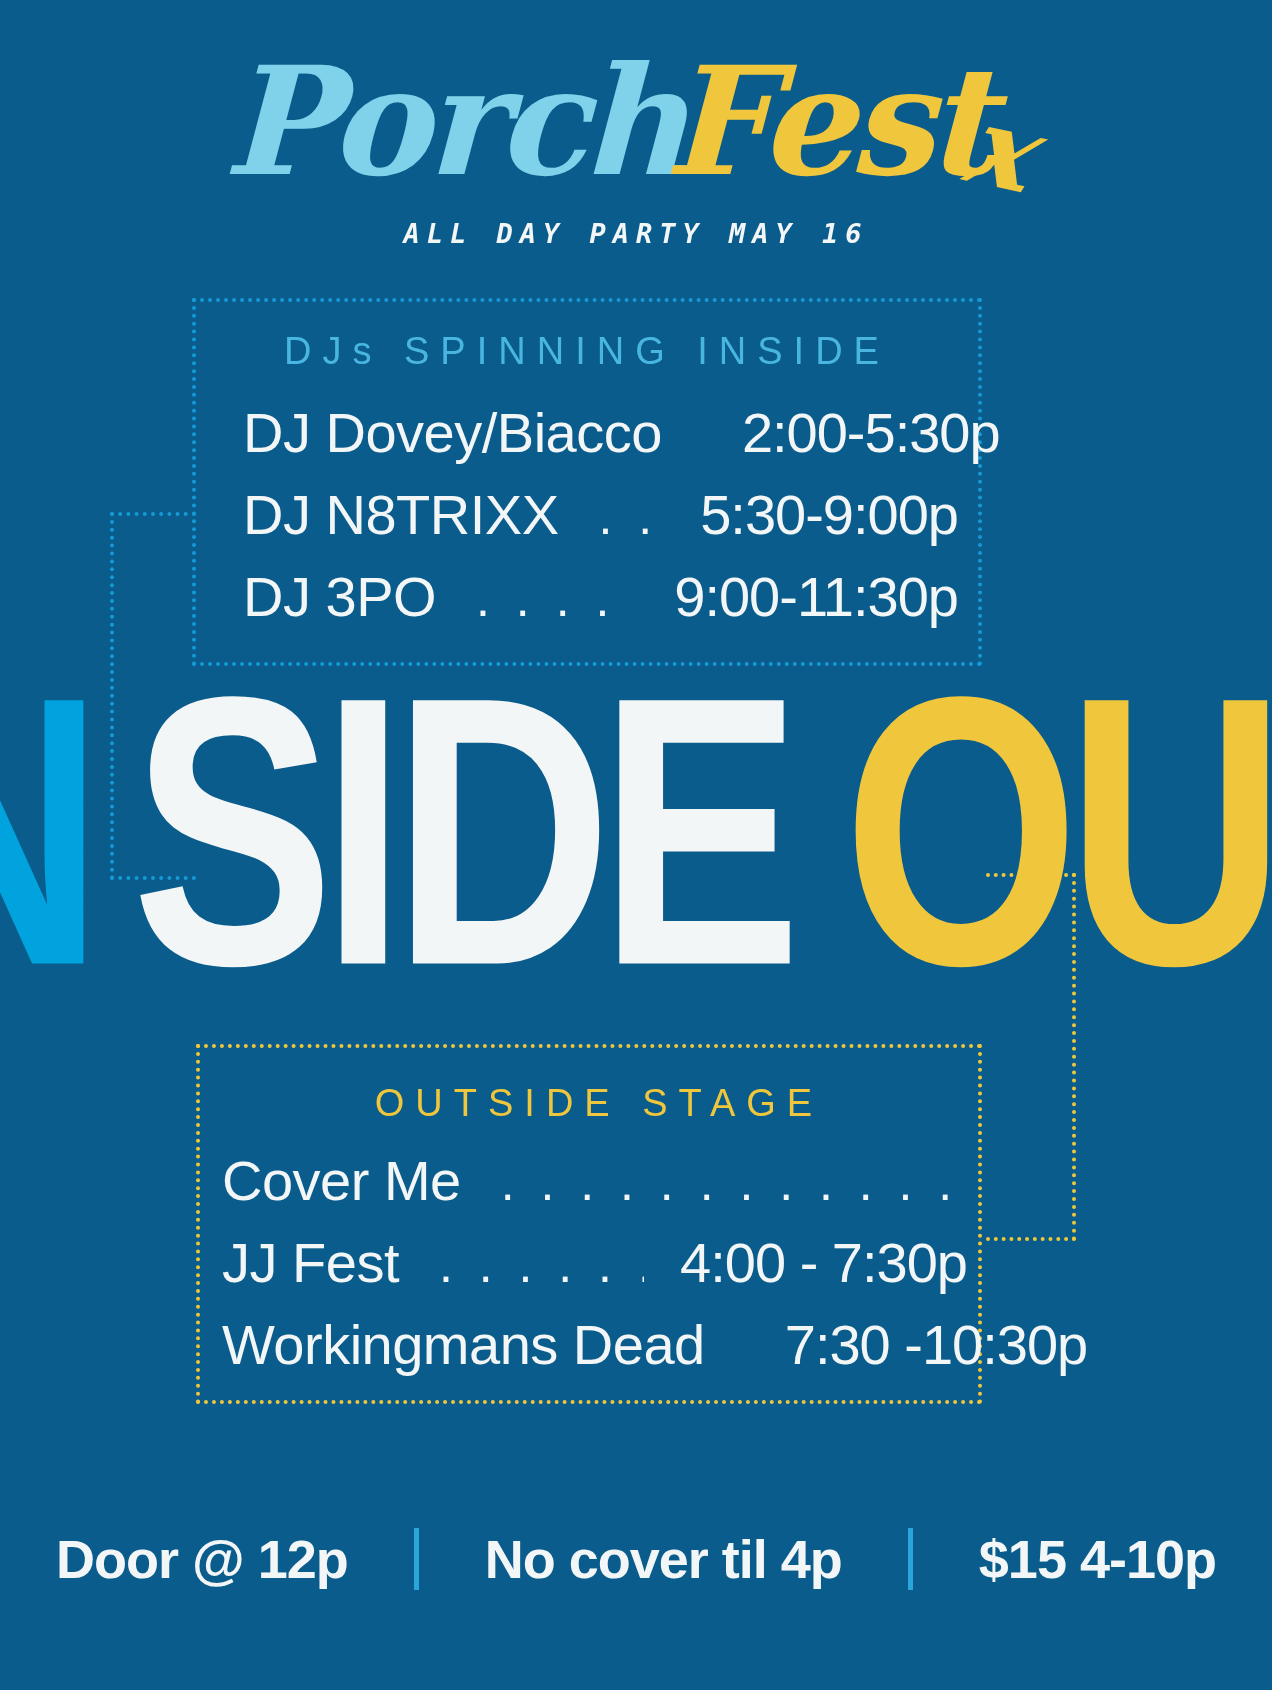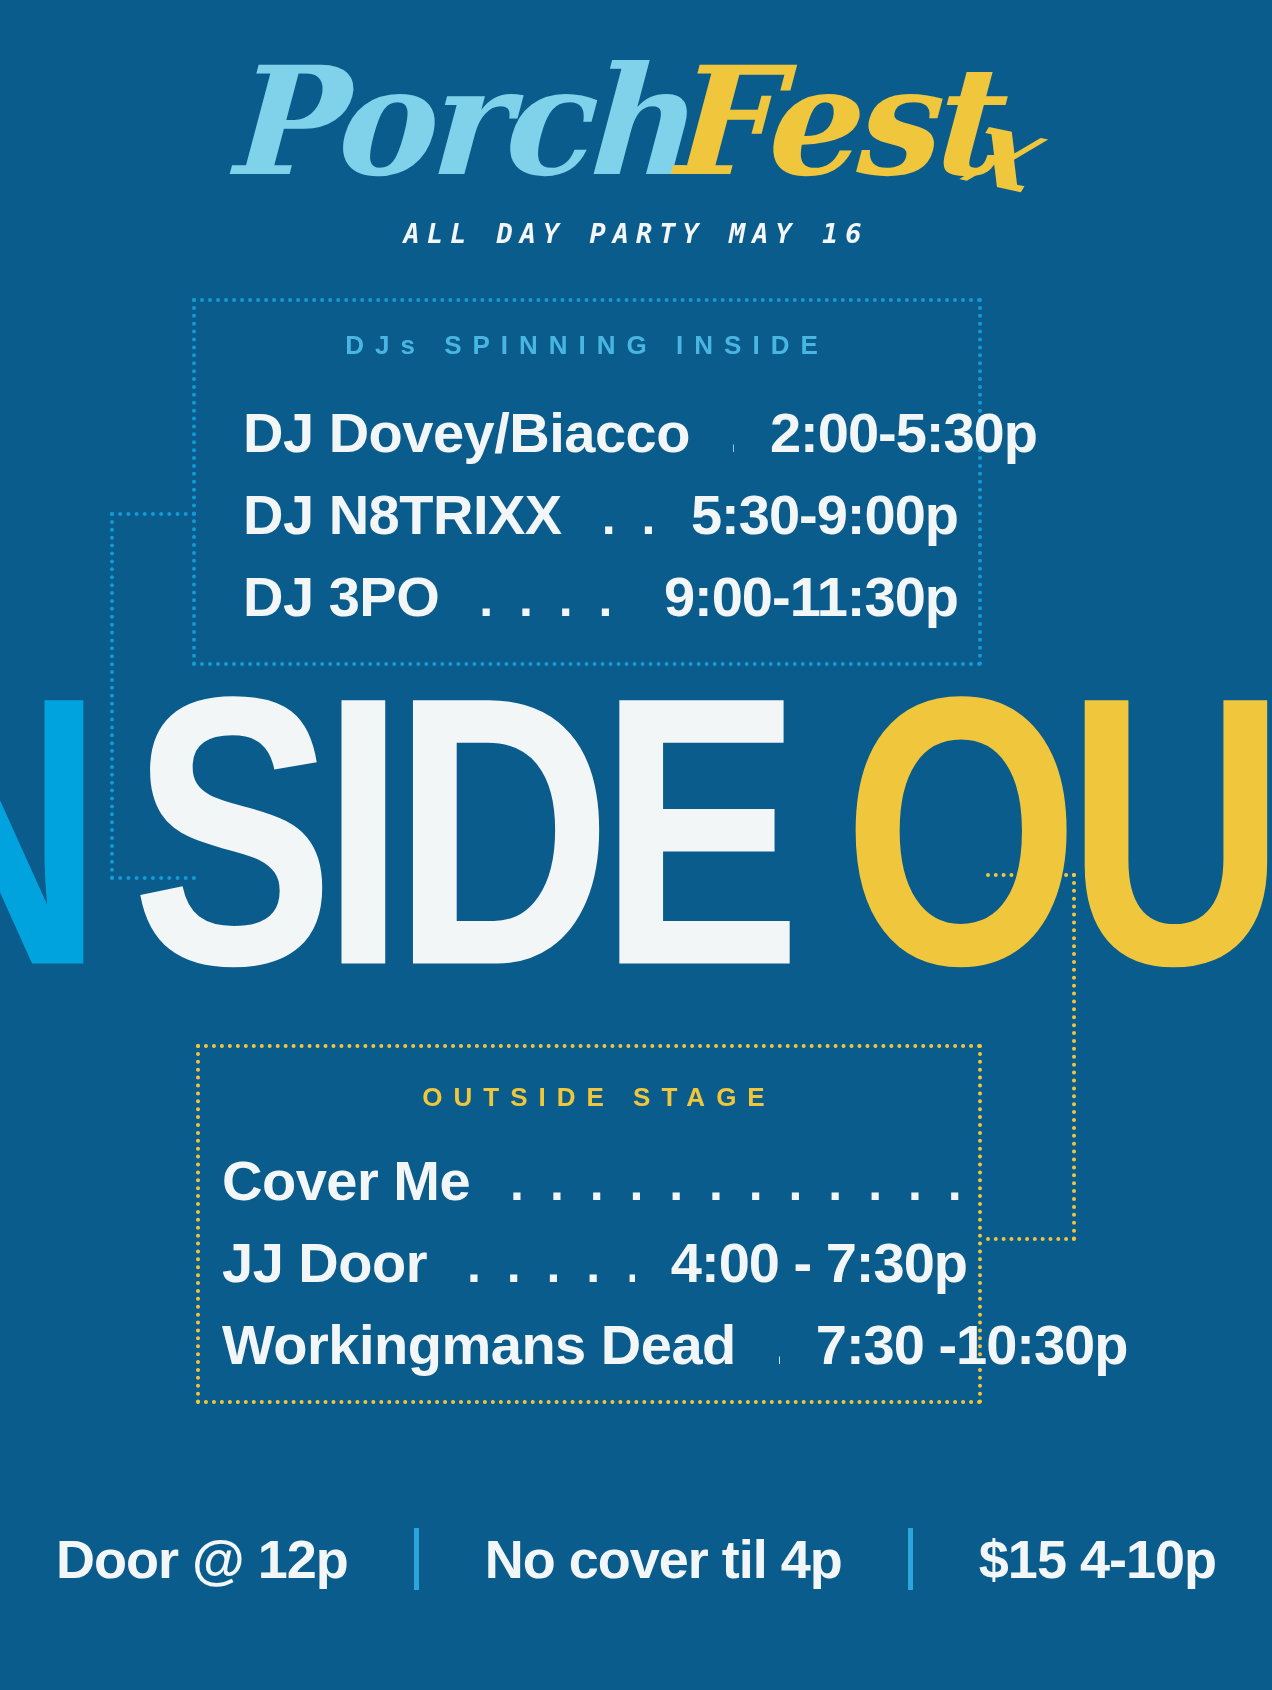--- a/index.html
+++ b/index.html
@@ -72,35 +72,35 @@
     font-family:"DejaVu Sans Mono", monospace;
     font-weight:bold;
     font-size:27px;
     letter-spacing:7px;
     font-style:italic;
   }
 
   
   .sect-head {
     position:absolute; width:790px; text-align:center;
-    font-size:26px; font-weight:bold; letter-spacing:11px;
+    font-size:38px; font-weight:normal; letter-spacing:11px;
   }
   #dj-head  { left:192px; top:330px; color:#49b6e2; }
   #out-head { left:204px; top:1082px; color:#f0c63c; }
 
   
   .sched { position:absolute; color:#f3f6f6; }
   #dj-list  { left:243px; top:392px; width:715px; }
   #out-list { left:222px; top:1140px; width:745px; }
 
   .row {
     display:flex; align-items:baseline;
     font-size:56px; line-height:1.46;
     white-space:nowrap;
-    font-weight:bold;
+    font-weight:normal;
     gap:36px;
   }
   .row .name { letter-spacing:-0.5px; }
   .row .leader {
     flex:1 1 auto; overflow:hidden; white-space:nowrap;
     letter-spacing:6px; font-size:50px; padding:0 4px;
     text-align:left;
   }
   .row .time { letter-spacing:-1px; }
 
@@ -172,21 +172,21 @@
     <span class="wm-out">OUT</span>
 </div>
 
 <div class="sect-head" id="out-head">OUTSIDE STAGE</div>
 <div class="sched" id="out-list">
   <div class="row">
     <span class="name">Cover Me</span>
     <span class="leader">. . . . . . . . . . . . .</span>
   </div>
   <div class="row">
-    <span class="name">JJ Door</span>
+    <span class="name">JJ Fest</span>
     <span class="leader">. . . . . . . . . . . .</span>
     <span class="time">4:00 - 7:30p</span>
   </div>
   <div class="row">
     <span class="name">Workingmans Dead</span>
     <span class="leader">. .</span>
     <span class="time">7:30 -10:30p</span>
   </div>
 </div>
 

